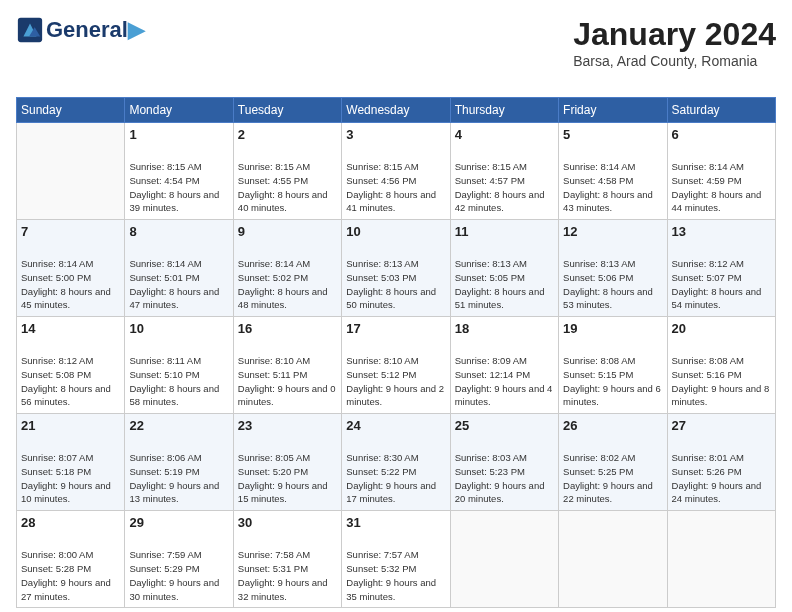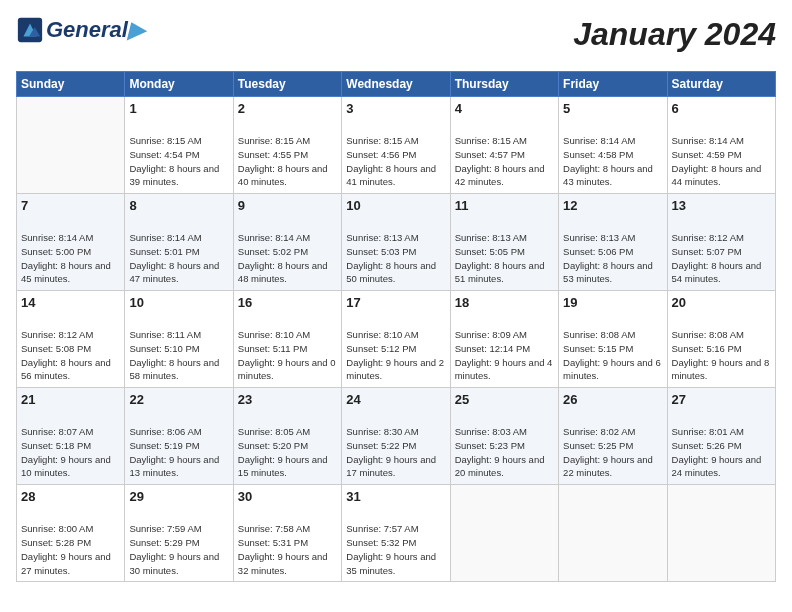--- a/index.html
+++ b/index.html
@@ -12,22 +12,21 @@
     }
     .container {
       width: 792px;
       height: 612px;
       padding: 16px 16px 10px 16px;
     }
     .header {
       display: flex;
       align-items: flex-start;
       justify-content: space-between;
-      margin-bottom: 18px;
-      font-style: italic;
+      margin-bottom: 28px;
     }
     .logo {
       display: flex;
       align-items: center;
     }
     .logo-text {
       font-size: 22px;
       font-weight: bold;
       color: #1a3a6b;
       line-height: 1.1;
@@ -54,21 +53,21 @@
     }
     table {
       width: 100%;
       border-collapse: collapse;
       table-layout: fixed;
     }
     thead tr th {
       background: #2e5fa3;
       color: #fff;
       font-size: 12px;
-      font-weight: bold;
+      font-weight: normal;
       padding: 5px 4px;
       text-align: left;
       border: 1px solid #4a7cc7;
     }
     tbody tr td {
       border: 1px solid #ccc;
       vertical-align: top;
       padding: 4px 4px 4px 4px;
       font-size: 10px;
       color: #222;
@@ -105,20 +104,21 @@
         <rect x="2" y="2" width="26" height="26" rx="3" fill="#1a3a6b"></rect>
         <polygon points="8,22 15,8 22,22" fill="#4a9fd4"></polygon>
         <polygon points="14,22 20,12 26,22" fill="#2e5fa3"></polygon>
       </svg>
       <div class="logo-text">
         <div>General<span>▶</span></div>
       </div>
     </div>
     <div class="title-block">
       <div class="month-title">January 2024</div>
+      <div class="location">Barsa, Arad County, Romania</div>
     </div>
   </div>
 
   <table>
     <thead>
       <tr>
         <th>Sunday</th>
         <th>Monday</th>
         <th>Tuesday</th>
         <th>Wednesday</th>

